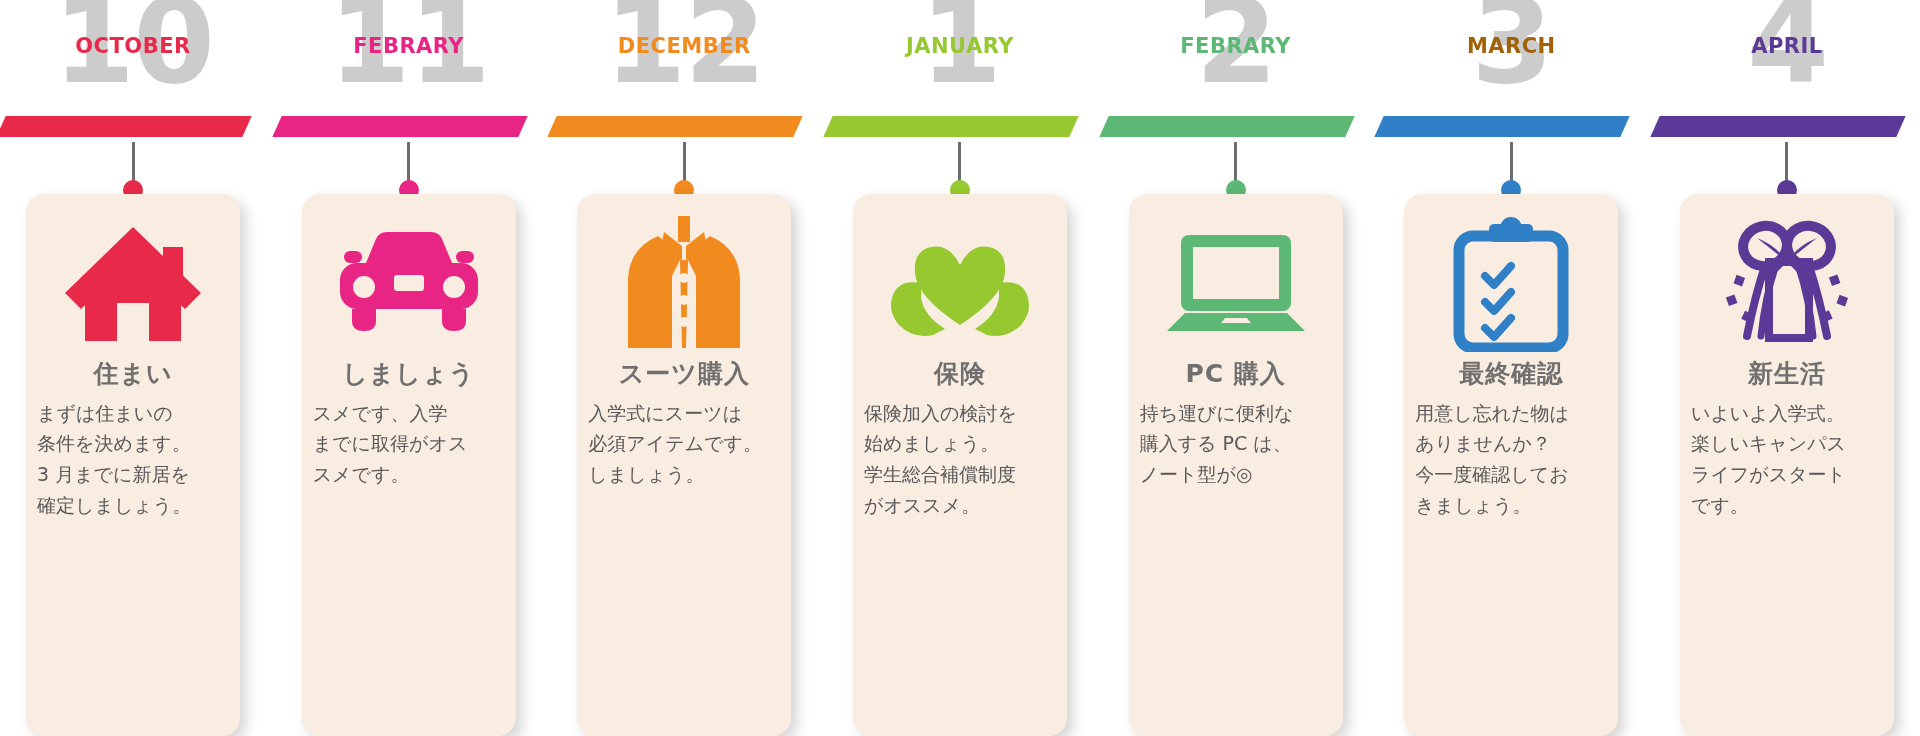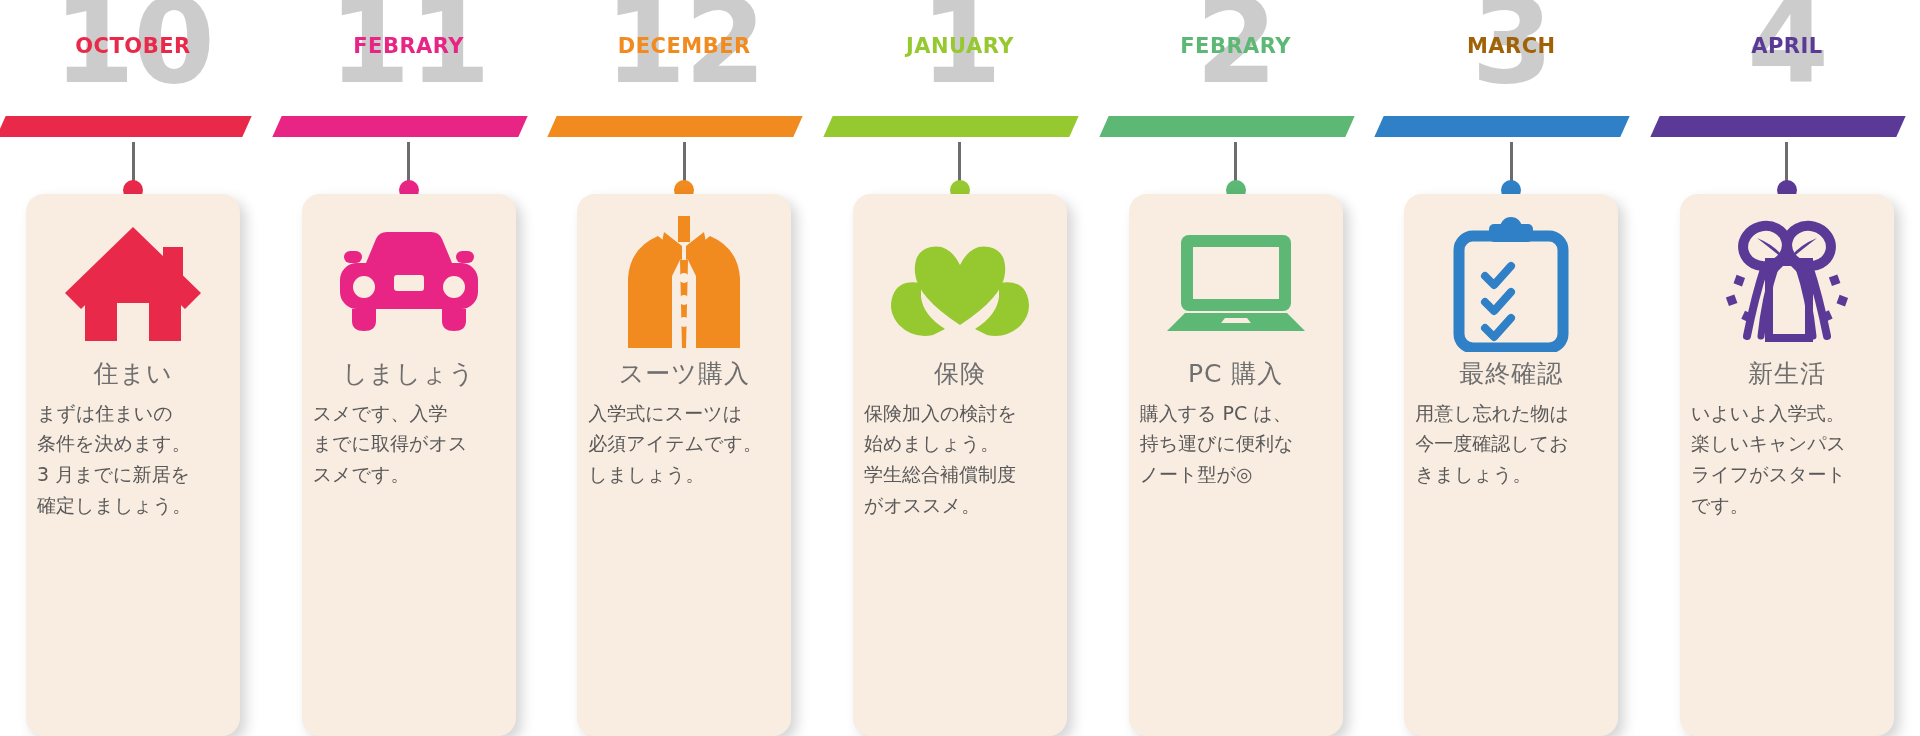--- a/index.html
+++ b/index.html
@@ -144,21 +144,21 @@
     display: flex;
     align-items: center;
     justify-content: center;
     flex: 0 0 136px;
   }
   .icon-box svg { display: block; }
 
   .card-title {
     margin-top: 8px;
     font-size: 25px;
-    font-weight: normal;
+    font-weight: bold;
     color: #6f6f6f;
     line-height: 1.1;
     text-align: right;
     letter-spacing: 1px;
     flex: 0 0 auto;
   }
 
   .card-body {
     margin-top: 10px;
     font-size: 19px;
@@ -318,22 +318,22 @@
           <div class="icon-box">
             <svg width="146" height="106" viewBox="0 0 146 106">
               <rect x="18" y="4" width="110" height="76" rx="8" fill="#5cb874"></rect>
               <rect x="30" y="16" width="86" height="52" fill="#f9ece1"></rect>
               <path d="M4 100 L22 82 L124 82 L142 100 Z" fill="#5cb874"></path>
               <path d="M58 92 L88 92 L84 87 L62 87 Z" fill="#f9ece1"></path>
             </svg>
           </div>
           <div class="card-title">PC 購入</div>
           <div class="card-body">
+            <div>持ち運びに便利な</div>
             <div>購入する PC は、</div>
-            <div>持ち運びに便利な</div>
             <div>ノート型が◎</div>
           </div>
         </div>
       </div>
       <div class="col">
         <div class="head">
           <div class="ghost-num">3</div>
           <div class="month" style="color:#a16207">MARCH</div>
         </div>
         <div class="bar-wrap">
@@ -350,20 +350,21 @@
               <rect x="38" y="8" width="44" height="18" rx="5" fill="#2f80c6"></rect>
               <rect x="8" y="20" width="104" height="112" rx="14" fill="none" stroke="#2f80c6" stroke-width="11"></rect>
               <path d="M34 60 l9 9 l17 -19" fill="none" stroke="#2f80c6" stroke-width="8" stroke-linecap="round" stroke-linejoin="round"></path>
               <path d="M34 86 l9 9 l17 -19" fill="none" stroke="#2f80c6" stroke-width="8" stroke-linecap="round" stroke-linejoin="round"></path>
               <path d="M34 112 l9 9 l17 -19" fill="none" stroke="#2f80c6" stroke-width="8" stroke-linecap="round" stroke-linejoin="round"></path>
             </svg>
           </div>
           <div class="card-title">最終確認</div>
           <div class="card-body">
             <div>用意し忘れた物は</div>
+            <div>ありませんか？</div>
             <div>今一度確認してお</div>
             <div>きましょう。</div>
           </div>
         </div>
       </div>
       <div class="col">
         <div class="head">
           <div class="ghost-num">4</div>
           <div class="month" style="color:#5b3a97">APRIL</div>
         </div>

